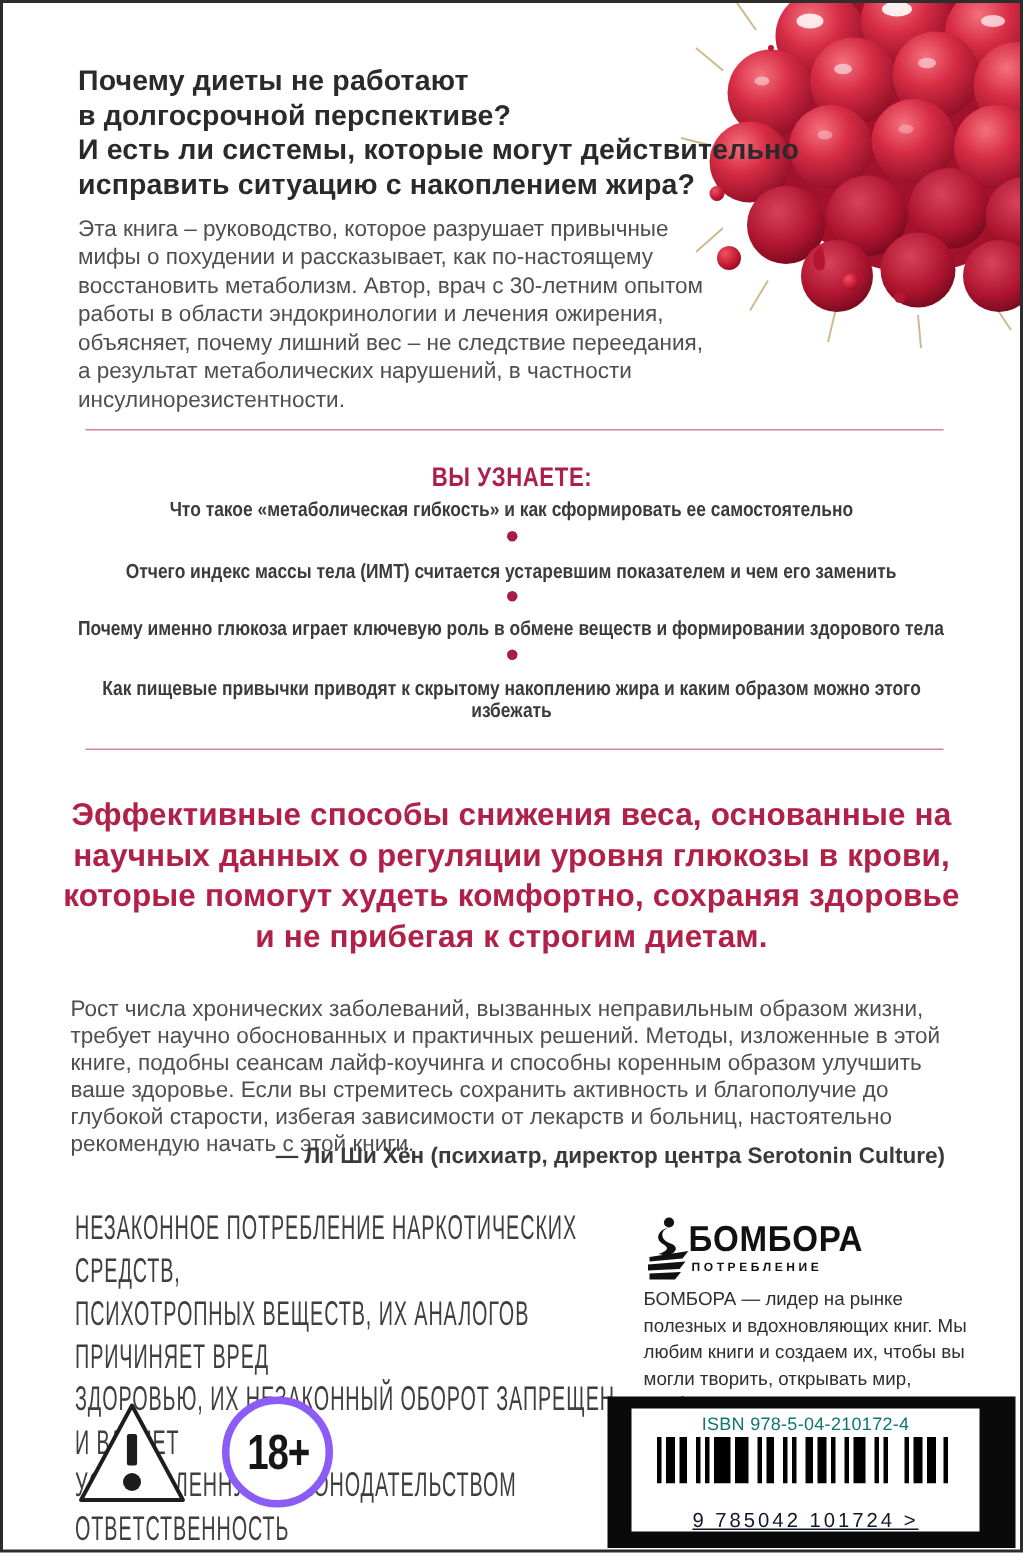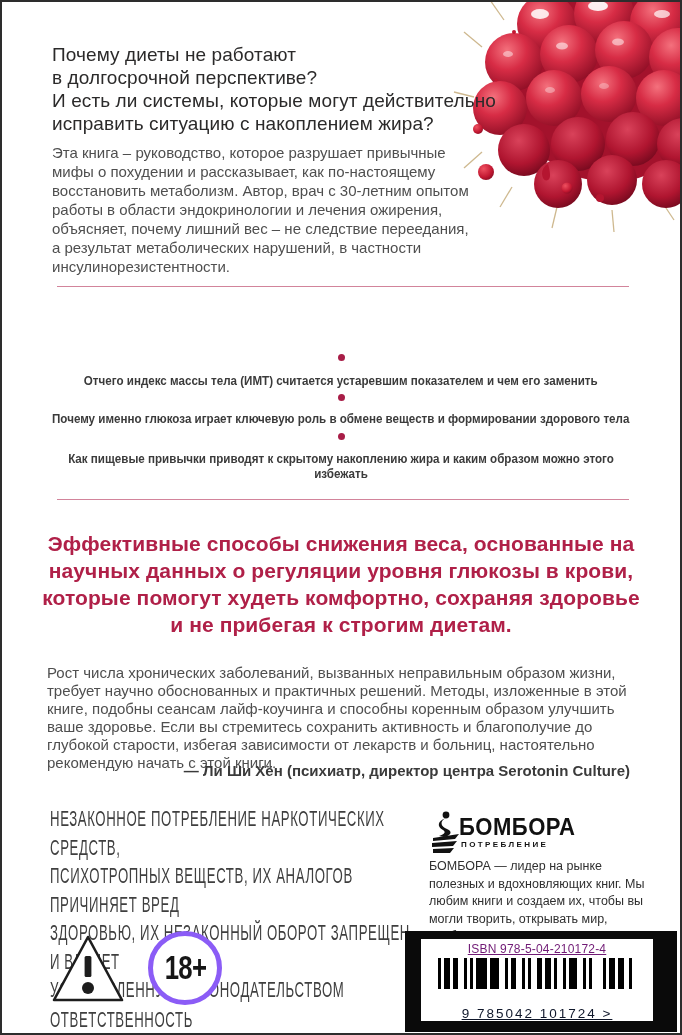--- a/index.html
+++ b/index.html
@@ -11,21 +11,21 @@
     box-sizing:border-box;
     overflow:hidden;
     font-family:"Liberation Sans",sans-serif;
     margin:0 auto;
   }
   
   .raspberry{position:absolute;left:450px;top:0;width:232px;height:236px;}
   
   .heading{
     position:absolute;left:50px;top:41px;
-    font-size:19px;line-height:23px;font-weight:normal;
+    font-size:19px;line-height:23px;font-weight:bold;
     color:#2b2a2a;white-space:pre-line;letter-spacing:.1px;
   }
   .intro{
     position:absolute;left:50px;top:141px;width:428px;
     font-size:15px;line-height:19px;color:#4f4f4f;
   }
   .divider{position:absolute;left:55px;width:572px;height:1px;background:#d2849b;}
   .divider.d1{top:284px;}
   .divider.d2{top:497px;}
   
@@ -89,21 +89,21 @@
   .pub-desc{
     position:absolute;left:427px;top:856px;width:218px;
     font-size:12.5px;line-height:17.5px;color:#2f2f2f;
   }
   
   .barcode-panel{position:absolute;left:403px;top:929px;width:272px;height:101px;background:#0a0a0a;}
   .barcode-box{
     position:absolute;left:16px;top:8px;width:232px;height:82px;background:#fff;
     display:flex;flex-direction:column;align-items:center;
   }
-  .isbn{font-size:12px;color:#701a75;margin-top:3px;letter-spacing:.2px;text-decoration:underline;}
+  .isbn{font-size:12px;color:#0f766e;margin-top:3px;letter-spacing:.2px;}
   .barcode-bars{position:relative;width:198px;height:38px;margin-top:2px;overflow:hidden;}
   .barcode-bars i{position:absolute;top:0;bottom:0;background:#000;}
   .barcode-digits{font-size:13.5px;color:#0f172a;letter-spacing:2px;margin-top:17px;text-decoration:underline;}
 </style>
 </head>
 <body>
 
 <div class="page">
 
   <svg class="raspberry" viewBox="0 0 232 236" aria-hidden="true">
@@ -186,20 +186,22 @@
 
   <div class="heading">Почему диеты не работают
 в долгосрочной перспективе?
 И есть ли системы, которые могут действительно
 исправить ситуацию с накоплением жира?</div>
 
   <div class="intro">Эта книга – руководство, которое разрушает привычные мифы о похудении и рассказывает, как по-настоящему восстановить метаболизм. Автор, врач с 30-летним опытом работы в области эндокринологии и лечения ожирения, объясняет, почему лишний вес – не следствие переедания, а результат метаболических нарушений, в частности инсулинорезистентности.</div>
 
   <div class="divider d1"></div>
 
+  <div class="learn-title"><span>ВЫ УЗНАЕТЕ:</span></div>
+  <div class="learn-item li1"><span>Что такое «метаболическая гибкость» и как сформировать ее самостоятельно</span></div>
   <div class="sep-dot sd1"></div>
   <div class="learn-item li2"><span>Отчего индекс массы тела (ИМТ) считается устаревшим показателем и чем его заменить</span></div>
   <div class="sep-dot sd2"></div>
   <div class="learn-item li3"><span>Почему именно глюкоза играет ключевую роль в обмене веществ и формировании здорового тела</span></div>
   <div class="sep-dot sd3"></div>
   <div class="learn-item li4"><span>Как пищевые привычки приводят к скрытому накоплению жира и каким образом можно этого избежать</span></div>
 
   <div class="divider d2"></div>
 
   <div class="highlight">Эффективные способы снижения веса, основанные на

